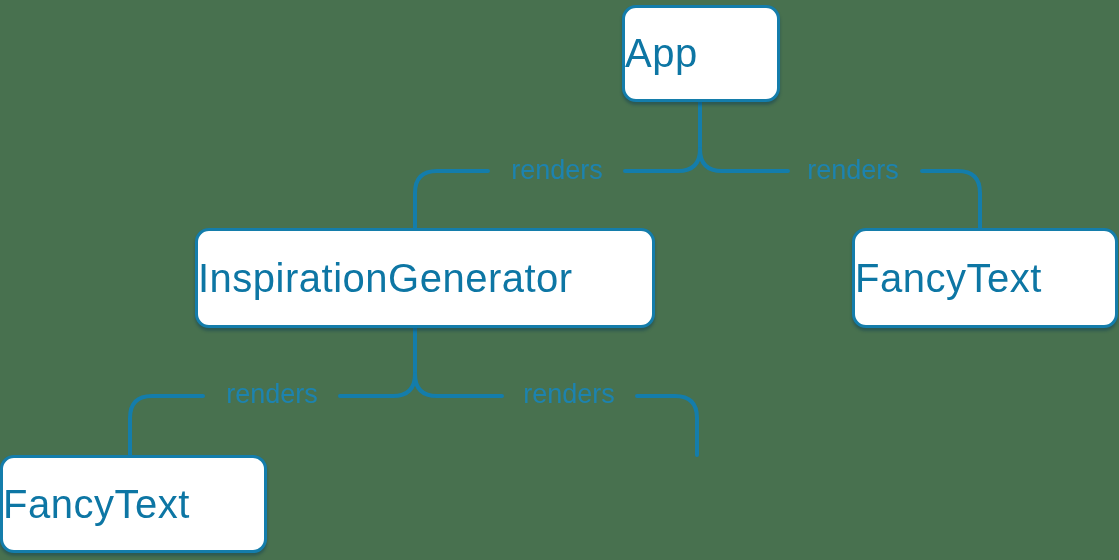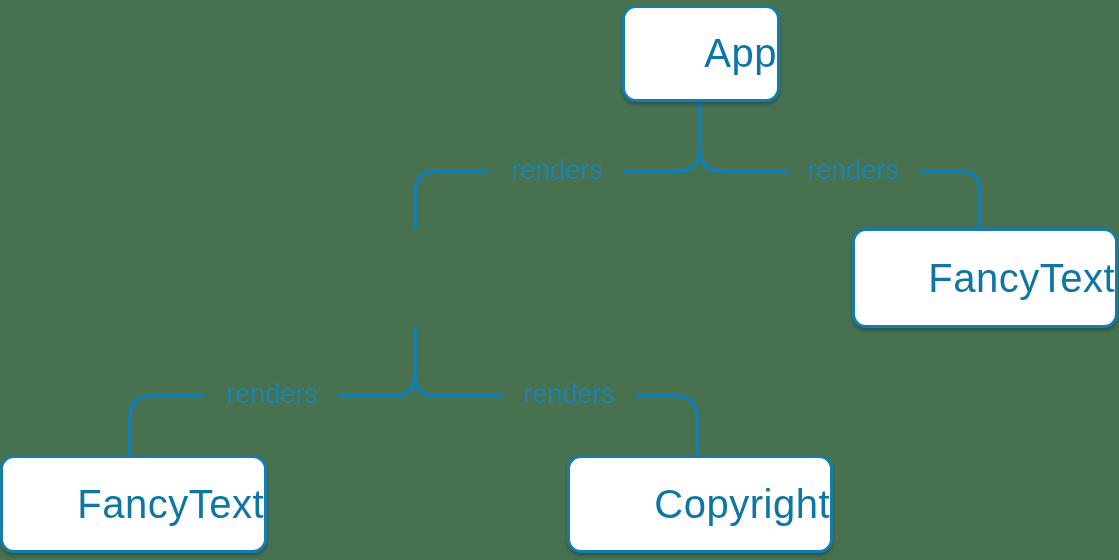--- a/index.html
+++ b/index.html
@@ -28,21 +28,21 @@
   }
   .node {
     position: absolute;
     box-sizing: border-box;
     background: #ffffff;
     border: 3px solid #147dab;
     border-radius: 14px;
     box-shadow: 0 3px 3px rgba(13, 60, 84, 0.45);
     display: flex;
     align-items: center;
-    justify-content: flex-end;
+    justify-content: flex-start;
   }
   .node-label {
     color: #0d76a4;
     font-size: 40px;
     font-weight: 500;
     letter-spacing: 0.5px;
     white-space: nowrap;
   }
   .edge-label {
     position: absolute;
@@ -71,32 +71,32 @@
     </g>
     <g>
       <path d="M415,374 Q415,396 437,396 L502,396 M637,396 L675,396 Q697,396 697,418 L697,455"></path>
     </g>
   </svg>
 
   <div class="node" style="left:622px; top:5px; width:158px; height:97px;">
     <span class="node-label">App</span>
   </div>
 
+  <div class="node" style="left:195px; top:228px; width:460px; height:100px;">
+    <span class="node-label">InspirationGenerator</span>
+  </div>
 
   <div class="node" style="left:852px; top:228px; width:266px; height:100px;">
     <span class="node-label">FancyText</span>
   </div>
 
   <div class="node" style="left:0px; top:455px; width:267px; height:98px;">
     <span class="node-label">FancyText</span>
   </div>
 
-  <div class="node" style="left:567px; top:455px; width:266px; height:98px;">
-    <span class="node-label">Copyright</span>
-  </div>
 
   <span class="edge-label" style="left:557px; top:170px;">renders</span>
 
   <span class="edge-label" style="left:853px; top:170px;">renders</span>
 
   <span class="edge-label" style="left:272px; top:394px;">renders</span>
 
   <span class="edge-label" style="left:569px; top:394px;">renders</span>
 
 </div>

